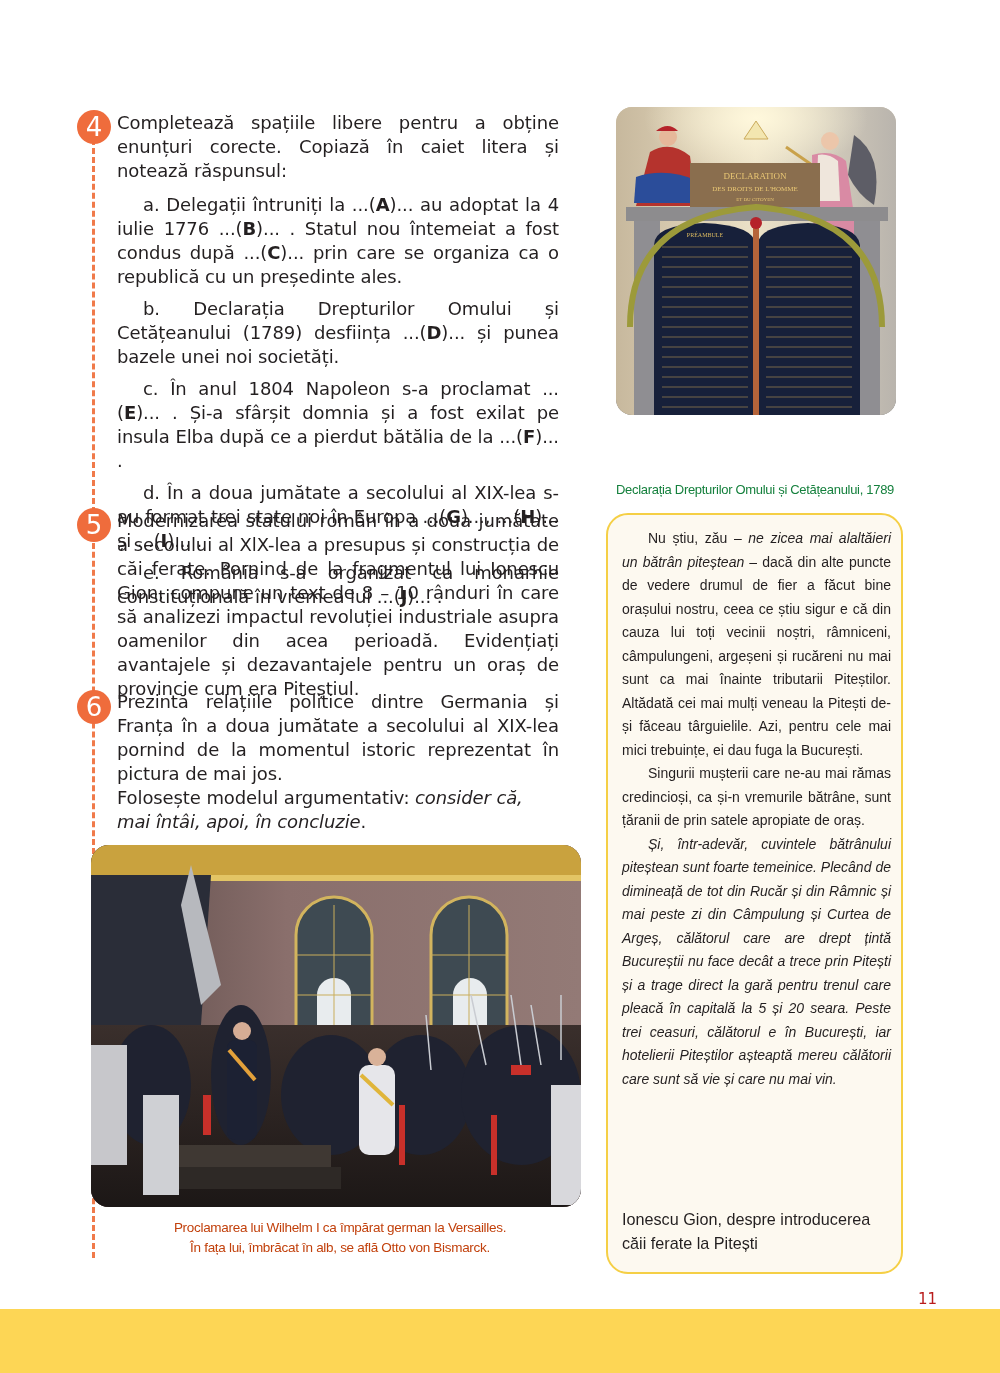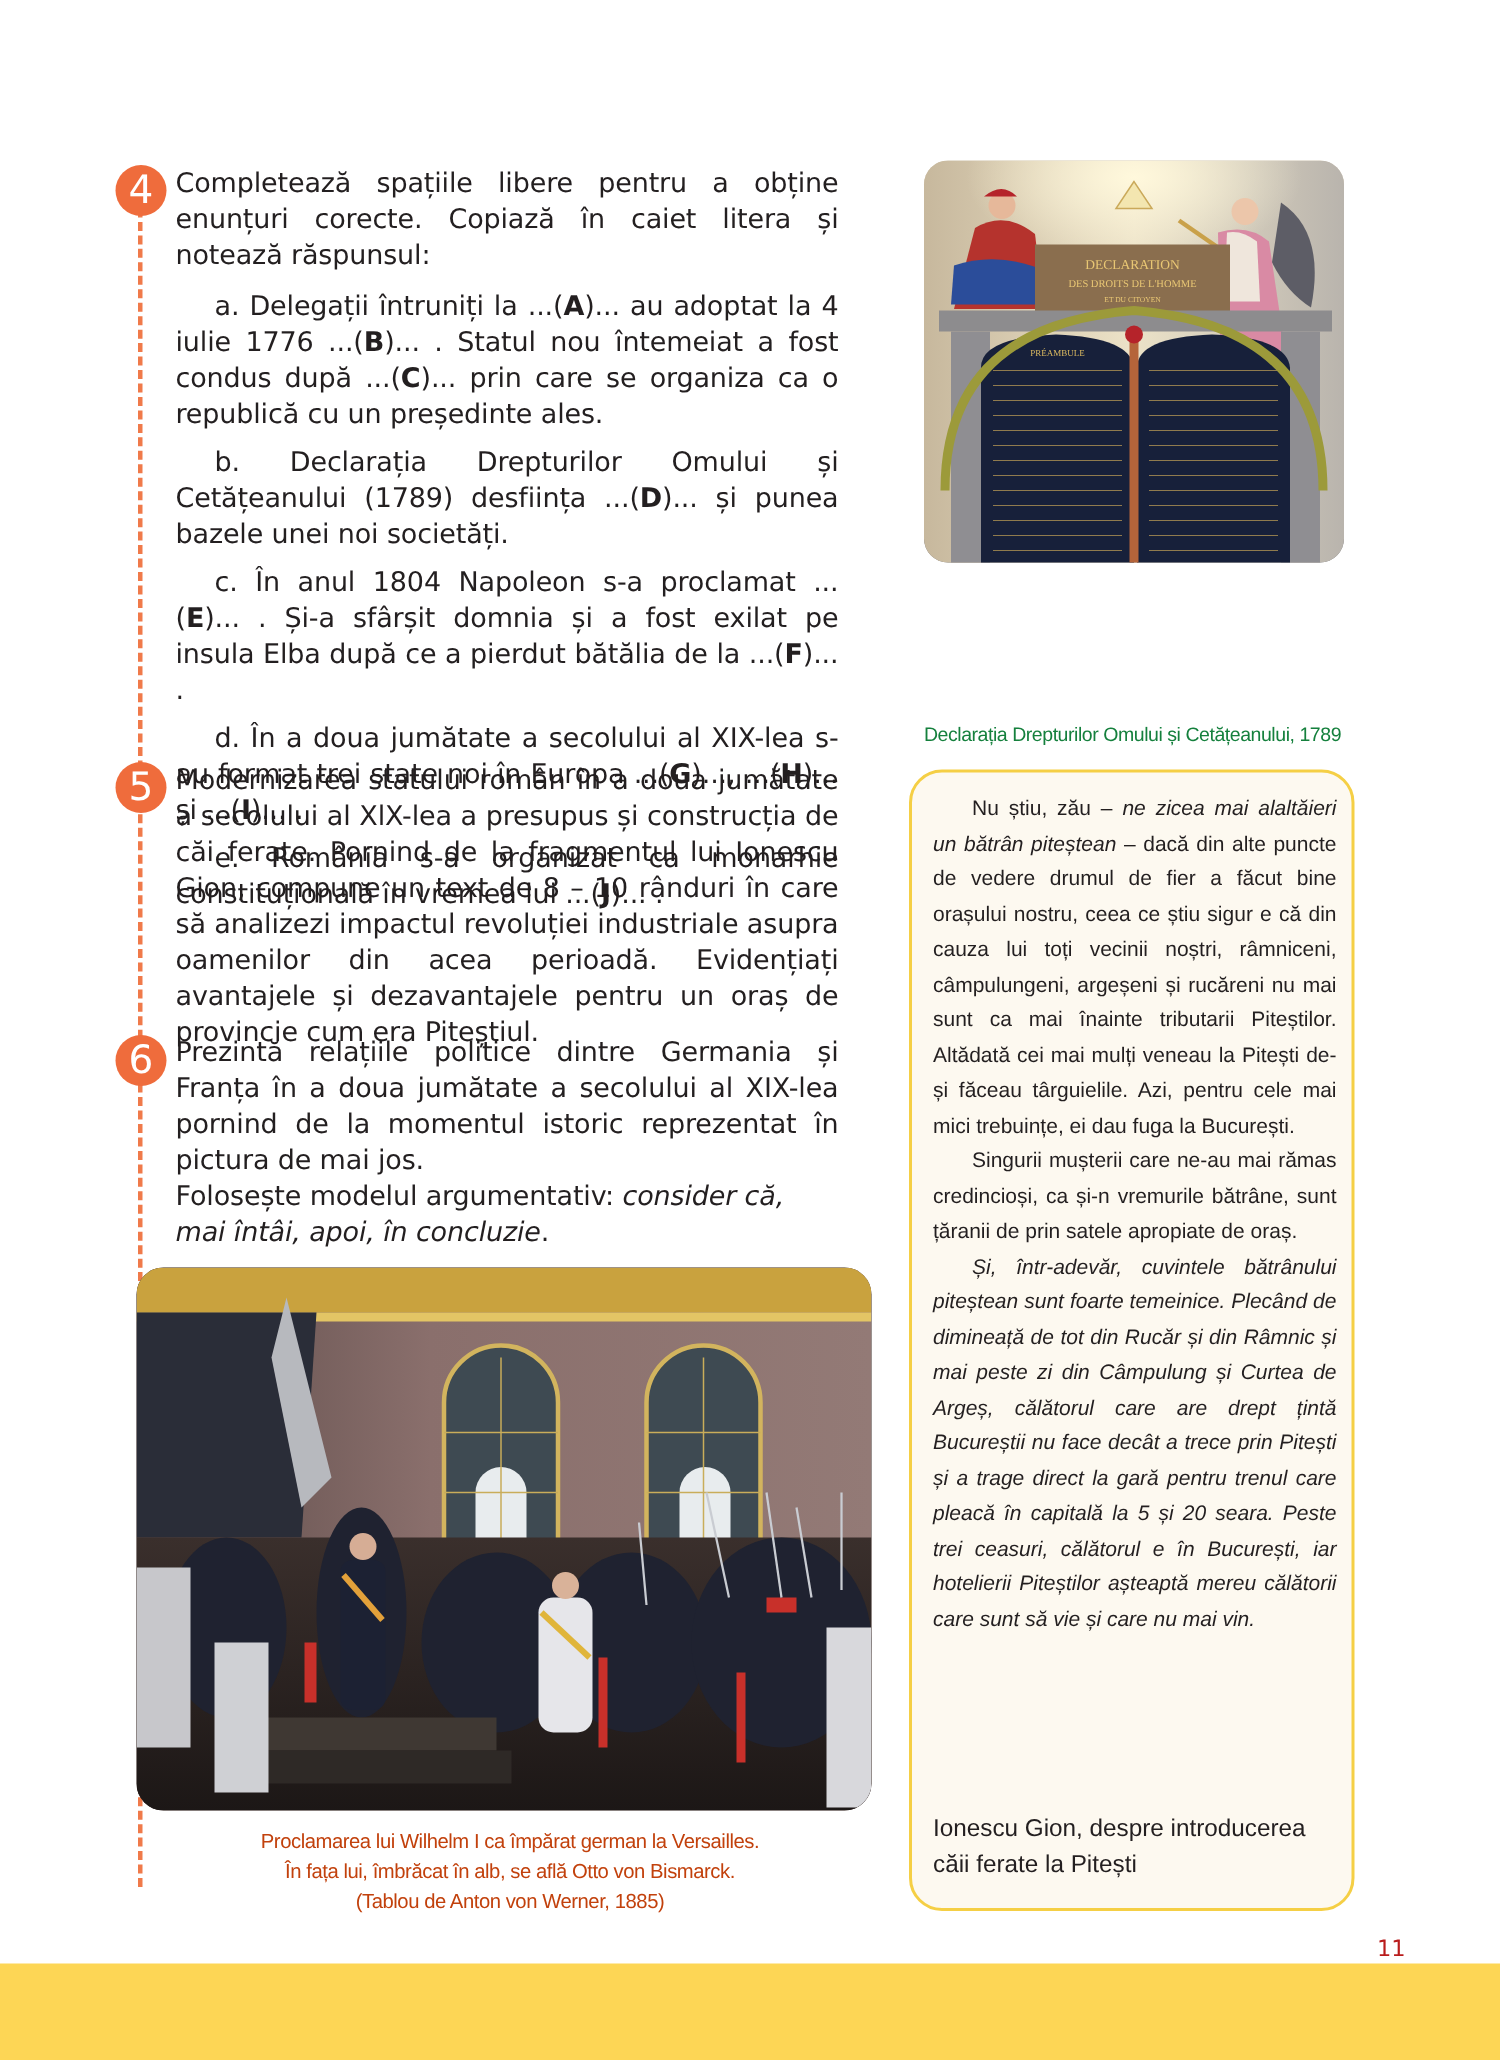--- a/index.html
+++ b/index.html
@@ -20,21 +20,21 @@
   .task {
     position:absolute; left:117px; width:442px;
     font-size:18px; line-height:24px; text-align:justify; letter-spacing:-0.1px;
   }
   .task p { margin:0; }
   .task .item { text-indent:26px; margin-top:8px; }
   .task b { font-weight:bold; }
   .task i { font-style:italic; }
 
   .img-decl {
-    position:absolute; left:616px; top:107px; width:280px; height:268px;
+    position:absolute; left:616px; top:107px; width:280px; height:308px;
     border-radius:16px; overflow:hidden;
     background:linear-gradient(180deg,#d7cdb9 0%,#c9b9a0 22%,#8c8a88 30%,#6f7074 100%);
   }
   .decl-caption {
     position:absolute; left:600px; top:482px; width:310px; text-align:center;
     font-family:"Liberation Sans", sans-serif; font-size:13px; color:#15803d;
     letter-spacing:-0.3px;
   }
   .img-versailles {
     position:absolute; left:91px; top:845px; width:490px; height:362px;
@@ -261,21 +261,20 @@
         <line x1="420" y1="150" x2="430" y2="220"></line>
         <line x1="440" y1="160" x2="450" y2="220"></line>
         <line x1="470" y1="150" x2="470" y2="215"></line>
         <line x1="335" y1="170" x2="340" y2="225"></line>
     </g>
   </svg>
 </div>
 <div class="vers-caption">
   <div>Proclamarea lui Wilhelm I ca împărat german la Versailles.</div>
   <div>În fața lui, îmbrăcat în alb, se află Otto von Bismarck.</div>
-  <div>(Tablou de Anton von Werner, 1885)</div>
 </div>
 
 <div class="quote-box"></div>
 <div class="quote-text">
   <p><span>Nu știu, zău – </span><i>ne zicea mai alaltăieri un bătrân piteștean</i><span> – dacă din alte puncte de vedere drumul de fier a făcut bine orașului nostru, ceea ce știu sigur e că din cauza lui toți vecinii noștri, râmniceni, câmpulungeni, argeșeni și rucăreni nu mai sunt ca mai înainte tributarii Piteștilor. Altădată cei mai mulți veneau la Pitești de-și făceau târguielile. Azi, pentru cele mai mici trebuințe, ei dau fuga la București.</span></p>
   <p>Singurii mușterii care ne-au mai rămas credincioși, ca și-n vremurile bătrâne, sunt țăranii de prin satele apropiate de oraș.</p>
   <p><i>Și, într-adevăr, cuvintele bătrânului piteștean sunt foarte temeinice. Plecând de dimineață de tot din Rucăr și din Râmnic și mai peste zi din Câmpulung și Curtea de Argeș, călătorul care are drept țintă Bucureștii nu face decât a trece prin Pitești și a trage direct la gară pentru trenul care pleacă în capitală la 5 și 20 seara. Peste trei ceasuri, călătorul e în București, iar hotelierii Piteștilor așteaptă mereu călătorii care sunt să vie și care nu mai vin.</i></p>
 </div>
 <div class="quote-source">
   <div>Ionescu Gion, despre introducerea</div>

